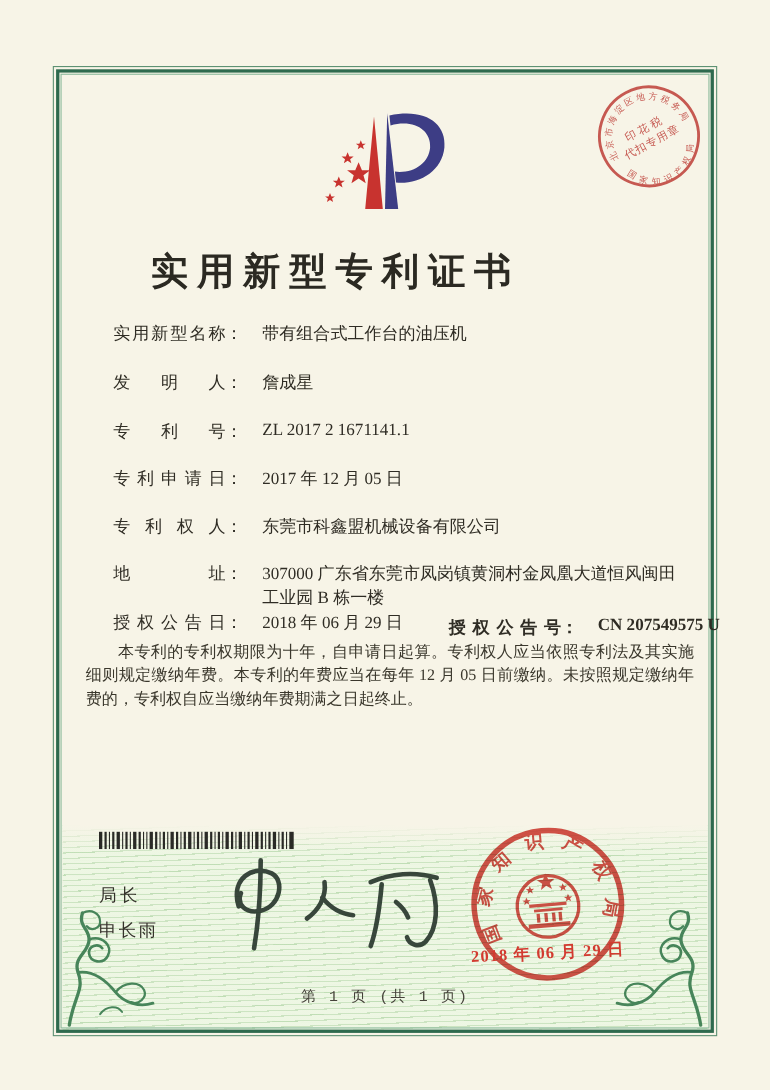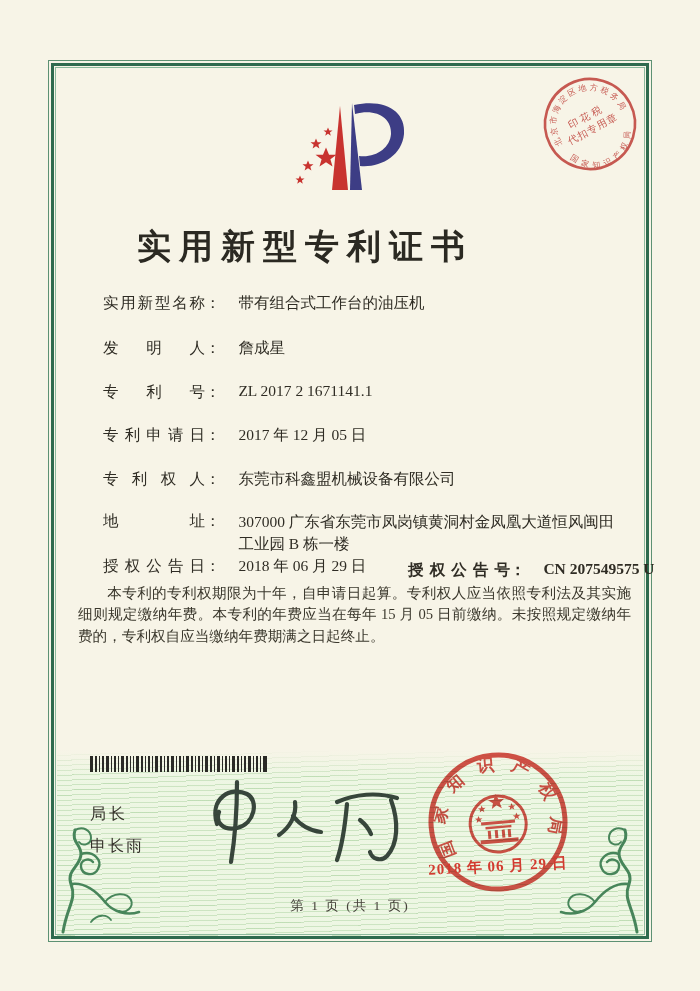--- a/index.html
+++ b/index.html
@@ -69,21 +69,21 @@
   .director-name{position:absolute;left:90px;top:836px;font-size:16px;letter-spacing:2px;color:#34312a;}
   .signature{position:absolute;left:195px;top:772px;}
   .seal{position:absolute;left:413px;top:744px;mix-blend-mode:multiply;opacity:.92;}
   .seal-date{
     position:absolute;left:408px;top:857px;width:180px;text-align:center;
     color:#d23b30;font-size:15px;font-weight:bold;letter-spacing:1px;transform:rotate(-3deg);
   }
   .tax-stamp{position:absolute;left:538px;top:72px;mix-blend-mode:multiply;opacity:.85;}
   .footer{
     position:absolute;left:50px;top:897px;width:600px;text-align:center;
-    font-size:13.5px;letter-spacing:2px;color:#45423a;
+    font-size:13.5px;letter-spacing:2px;color:#45423a;font-family:Liberation Mono, monospace;
   }
 </style>
 </head>
 <body>
 
 <div class="page">
 
   <div class="band">
     <div class="band-fade"></div>
     <svg class="flourish left" width="110" height="120" viewBox="0 0 110 120">
@@ -180,21 +180,21 @@
       <span class="flabel">授权公告日</span><span class="fcolon">：</span>
       <span class="fvalue">2018 年 06 月 29 日</span>
       <span class="pair2">
         <span class="flabel">授权公告号</span><span class="fcolon">：</span>
         <span class="fvalue">CN 207549575 U</span>
       </span>
     </div>
   </div>
 
   <div class="paras">
-    <p>本专利的专利权期限为十年，自申请日起算。专利权人应当依照专利法及其实施细则规定缴纳年费。本专利的年费应当在每年 15 月 05 日前缴纳。未按照规定缴纳年费的，专利权自应当缴纳年费期满之日起终止。</p>
+    <p>本专利的专利权期限为十年，自申请日起算。专利权人应当依照专利法及其实施细则规定缴纳年费。本专利的年费应当在每年 12 月 05 日前缴纳。未按照规定缴纳年费的，专利权自应当缴纳年费期满之日起终止。</p>
   </div>
 
   <svg class="barcode" width="180" height="16" viewBox="0 0 180 16">
     <g fill="#2a2a26">
       <rect x="0" width="3" height="16"></rect>
         <rect x="5" width="2" height="16"></rect>
         <rect x="9" width="1" height="16"></rect>
       <rect x="12" width="2" height="16"></rect>
         <rect x="16" width="3" height="16"></rect>
         <rect x="21" width="1" height="16"></rect>

